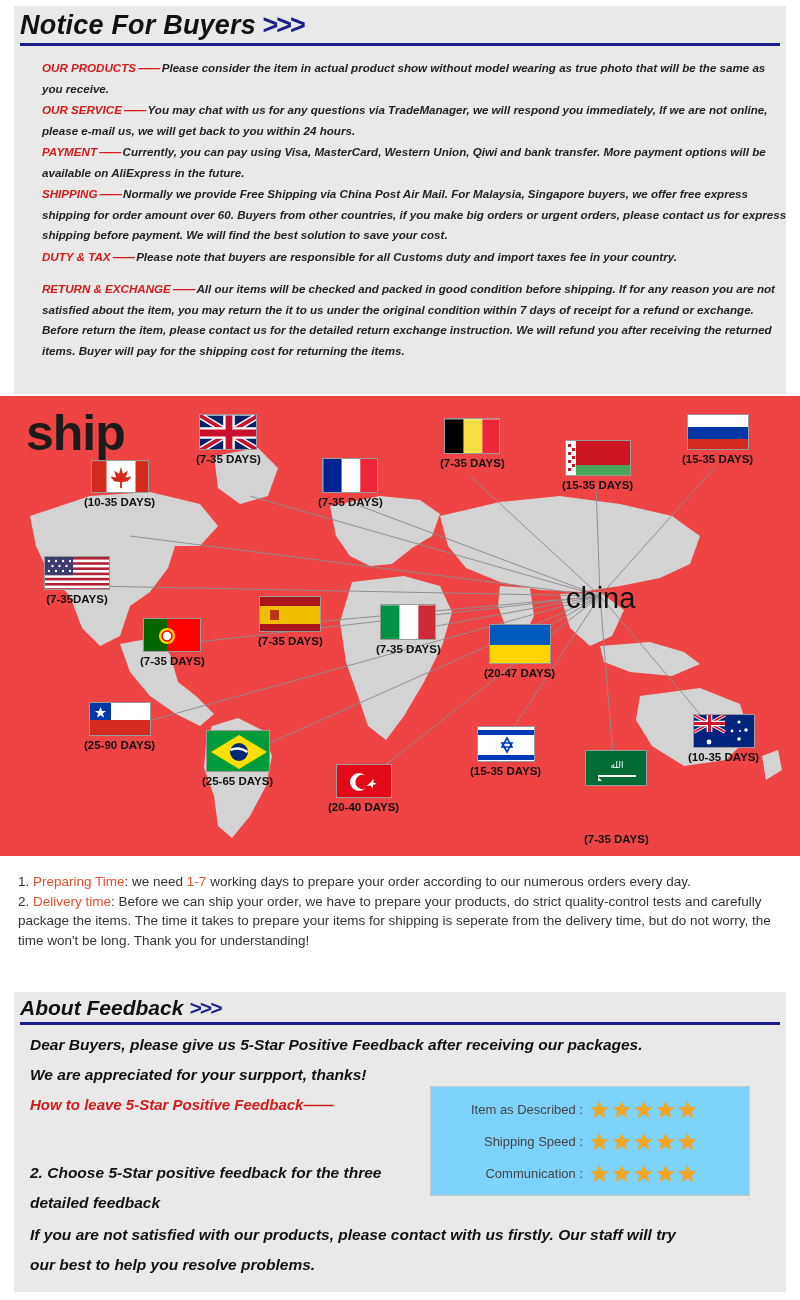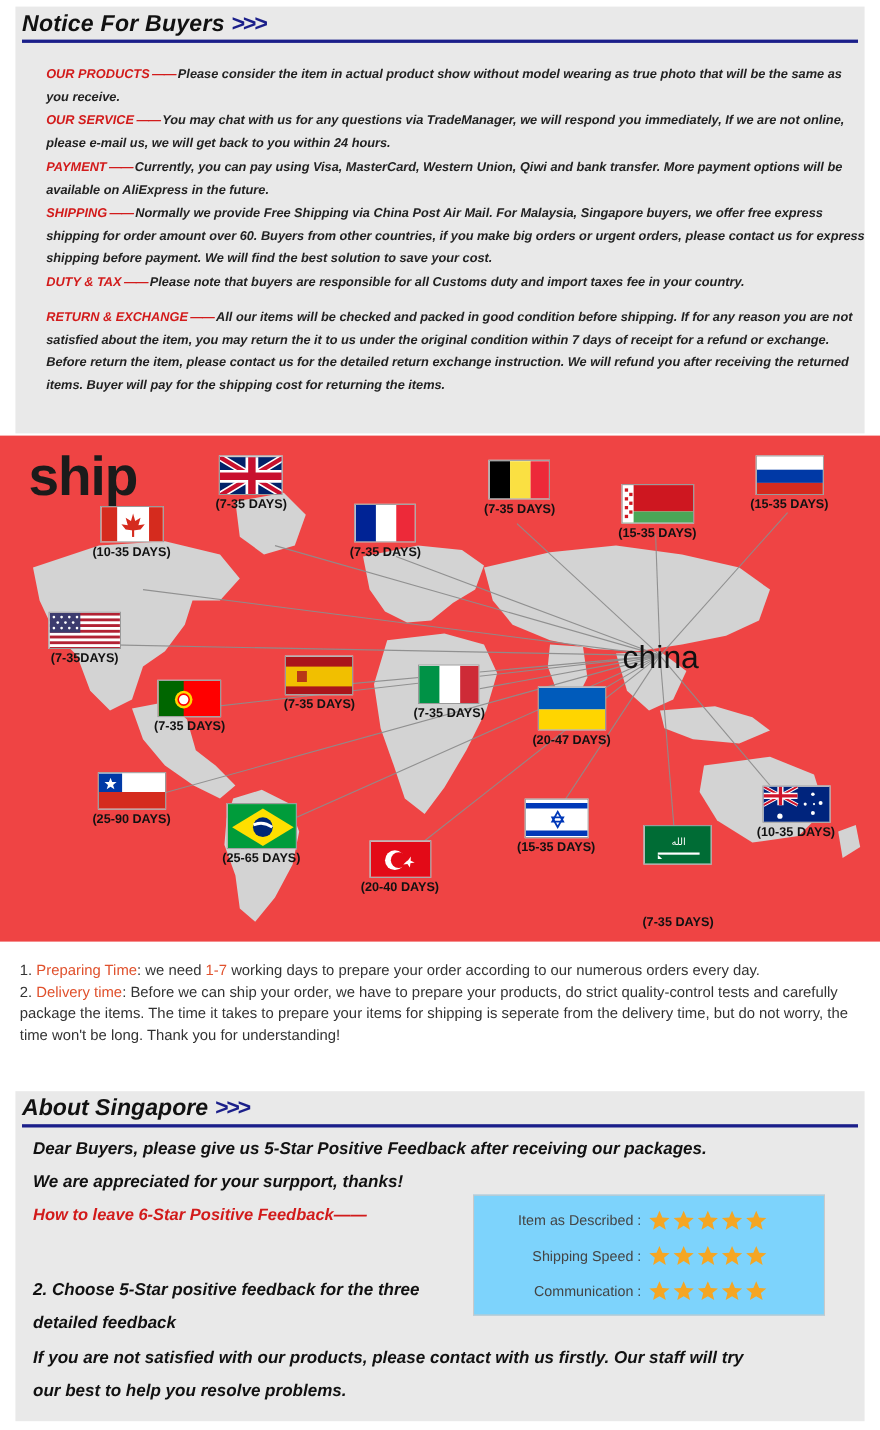--- a/index.html
+++ b/index.html
@@ -24,21 +24,21 @@
     background: #e9e9e9;
   }
   .notice-header {
     position: absolute;
     left: 6px; top: 4px;
     width: 760px;
     border-bottom: 3px solid #1b1f8a;
     padding-bottom: 2px;
   }
   .notice-title {
-    font-size: 21px;
+    font-size: 27px;
     font-weight: bold;
     font-style: italic;
     color: #111111;
     letter-spacing: .2px;
     display: inline-block;
   }
   .notice-title .arrows {
     color: #1b1f8a;
     font-weight: bold;
     margin-left: 6px;
@@ -509,26 +509,26 @@
     <div>
       <span>1. </span><span class="hl">Preparing Time</span><span>: we need </span><span class="hl">1-7</span><span> working days to prepare your order according to our numerous orders every day.</span>
     </div>
     <div>
       <span>2. </span><span class="hl">Delivery time</span><span>: Before we can ship your order, we have to prepare your products, do strict quality-control tests and carefully package the items. The time it takes to prepare your items for shipping is seperate from the delivery time, but do not worry, the time won't be long. Thank you for understanding!</span>
     </div>
   </div>
 
   <div class="fb-section">
     <div class="fb-header">
-      <span class="fb-title"><span>About Singapore</span><span class="arrows">&gt;&gt;&gt;</span></span>
+      <span class="fb-title"><span>About Feedback</span><span class="arrows">&gt;&gt;&gt;</span></span>
     </div>
 
     <div class="fb-line" style="left:16px; top:44px; font-size:15.5px;">Dear Buyers, please give us 5-Star Positive Feedback after receiving our packages.</div>
     <div class="fb-line" style="left:16px; top:74px; font-size:15.5px;">We are appreciated for your surpport, thanks!</div>
-    <div class="fb-line fb-red" style="left:16px; top:104px; font-size:15px;">How to leave 6-Star Positive Feedback——</div>
+    <div class="fb-line fb-red" style="left:16px; top:104px; font-size:15px;">How to leave 5-Star Positive Feedback——</div>
     <div class="fb-line" style="left:16px; top:172px; font-size:15.5px;">2. Choose 5-Star positive feedback for the three</div>
     <div class="fb-line" style="left:16px; top:202px; font-size:15.5px;">detailed feedback</div>
     <div class="fb-line" style="left:16px; top:234px; font-size:15.5px;">If you are not satisfied with our products, please contact with us firstly. Our staff will try</div>
     <div class="fb-line" style="left:16px; top:264px; font-size:15.5px;">our best to help you resolve problems.</div>
 
     <div class="rate-box">
       <div class="rate-row">
         <div class="rate-label">Item as Described :</div>
         <div class="stars">
           <span class="star">

